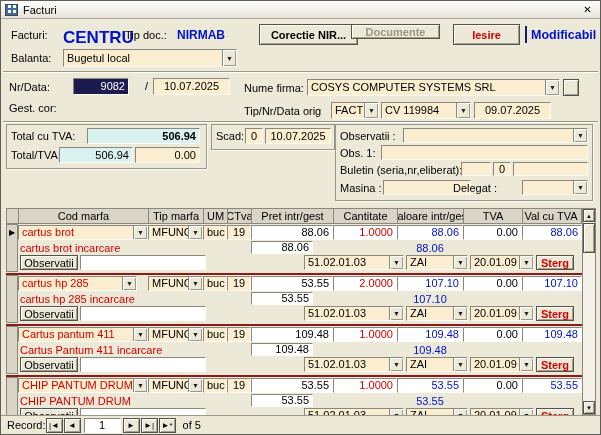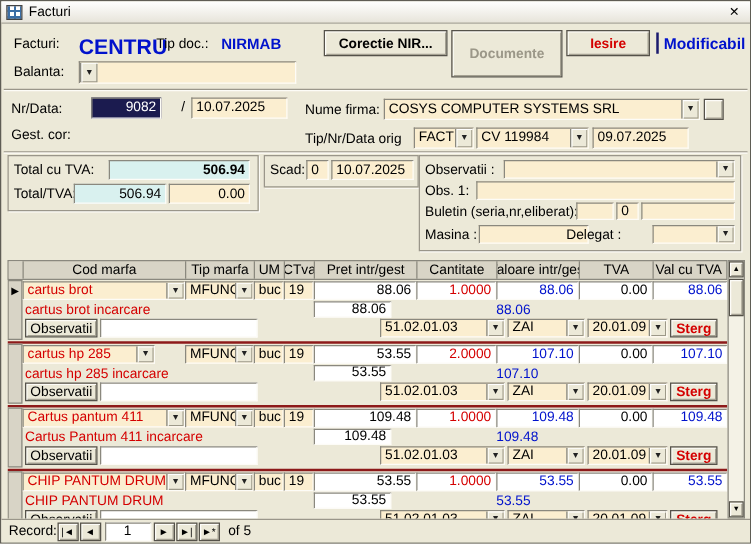--- a/index.html
+++ b/index.html
@@ -20,21 +20,21 @@
   .title-text { font-size:11px; }
   .close-btn { margin-left:auto; width:17px; height:14px; display:flex; align-items:center;
                justify-content:center; font-size:10px; }
 
   .lbl { position:absolute; white-space:nowrap; }
   .b { font-weight:bold; }
   .blue { color:#0012cc; }
   .red  { color:#d40000; }
   .gray { color:#9b9788; }
   .r { text-align:right; }
-  .c { }
+  .c { text-align:center; }
 
   .btn { position:absolute; background:#ECE9D8; border:1px solid #55524a;
          box-shadow: inset 1px 1px 0 #fdfcf8, inset -1px -1px 0 #a5a192;
          display:flex; align-items:center; justify-content:center; white-space:nowrap; }
 
   .fld { position:absolute; background:#FBEED0; border:1px solid;
          border-color:#8a887e #fdfcf7 #fdfcf7 #8a887e;
          height:15px; line-height:13px; padding:0 3px; overflow:hidden; white-space:nowrap; }
   .white { background:#ffffff; }
   .cyan  { background:#D9F1EF; }
@@ -93,27 +93,28 @@
     <span class="title-icon"></span>
     <span class="title-text">Facturi</span>
     <span class="close-btn">✕</span>
   </div>
 
   <span class="lbl" style="left:10px;top:28px;">Facturi:</span>
   <span class="lbl blue b" style="left:62px;top:27px;font-size:17px;">CENTRU</span>
   <span class="lbl" style="left:124px;top:28px;">Tip doc.:</span>
   <span class="lbl blue b" style="left:176px;top:27px;font-size:12px;">NIRMAB</span>
   <div class="btn b" style="left:258px;top:23px;width:99px;height:21px;">Corectie NIR...</div>
-  <div class="btn b gray" style="left:360px;top:23px;width:89px;height:38px;">Documente</div>
+  <div class="btn b gray" style="left:350px;top:23px;width:89px;height:15px;">Documente</div>
   <div class="btn b red" style="left:452px;top:23px;width:67px;height:21px;">Iesire</div>
   <div class="vbar" style="left:524px;top:25px;height:17px;"></div>
   <span class="lbl blue b" style="left:530px;top:27px;font-size:12.5px;">Modificabil</span>
 
   <span class="lbl" style="left:10px;top:51px;">Balanta:</span>
   <div class="fld combo" style="left:62px;top:48px;width:174px;height:18px;">
+    <span class="txt" style="line-height:16px;">Bugetul local</span>
     <span class="arr">▼</span>
   </div>
 
   <div class="groove" style="left:2px;top:70px;width:595px;"></div>
 
   <span class="lbl" style="left:8px;top:80px;">Nr/Data:</span>
   <div class="fld navy r" style="left:72px;top:77px;width:56px;height:17px;line-height:15px;">9082</div>
   <span class="lbl" style="left:144px;top:79px;">/</span>
   <div class="fld c" style="left:152px;top:77px;width:77px;height:17px;line-height:15px;">10.07.2025</div>
   <span class="lbl" style="left:8px;top:101px;">Gest. cor:</span>
@@ -218,21 +219,21 @@
       <div class="fld combo" style="left:464px;top:31px;width:64px;">
         <span class="txt">20.01.09</span>
         <span class="arr">▼</span>
       </div>
       <div class="btn stergbtn" style="left:530px;top:31px;width:38px;height:15px;">Sterg</div>
       <div class="sep"></div>
     </div>
 
     <div class="block">
       <div class="selector"></div>
-      <div class="fld combo" style="left:12px;top:1px;width:106px;">
+      <div class="fld combo" style="left:12px;top:1px;width:119px;">
         <span class="txt red">cartus hp 285</span>
         <span class="arr">▼</span>
       </div>
       <div class="fld combo" style="left:142px;top:1px;width:55px;">
         <span class="txt">MFUNCT</span>
         <span class="arr">▼</span>
       </div>
       <div class="fld" style="left:197px;top:1px;width:24px;">buc</div>
       <div class="fld c" style="left:221px;top:1px;width:24px;">19</div>
       <div class="fld white r" style="left:245px;top:1px;width:82px;">53.55</div>

